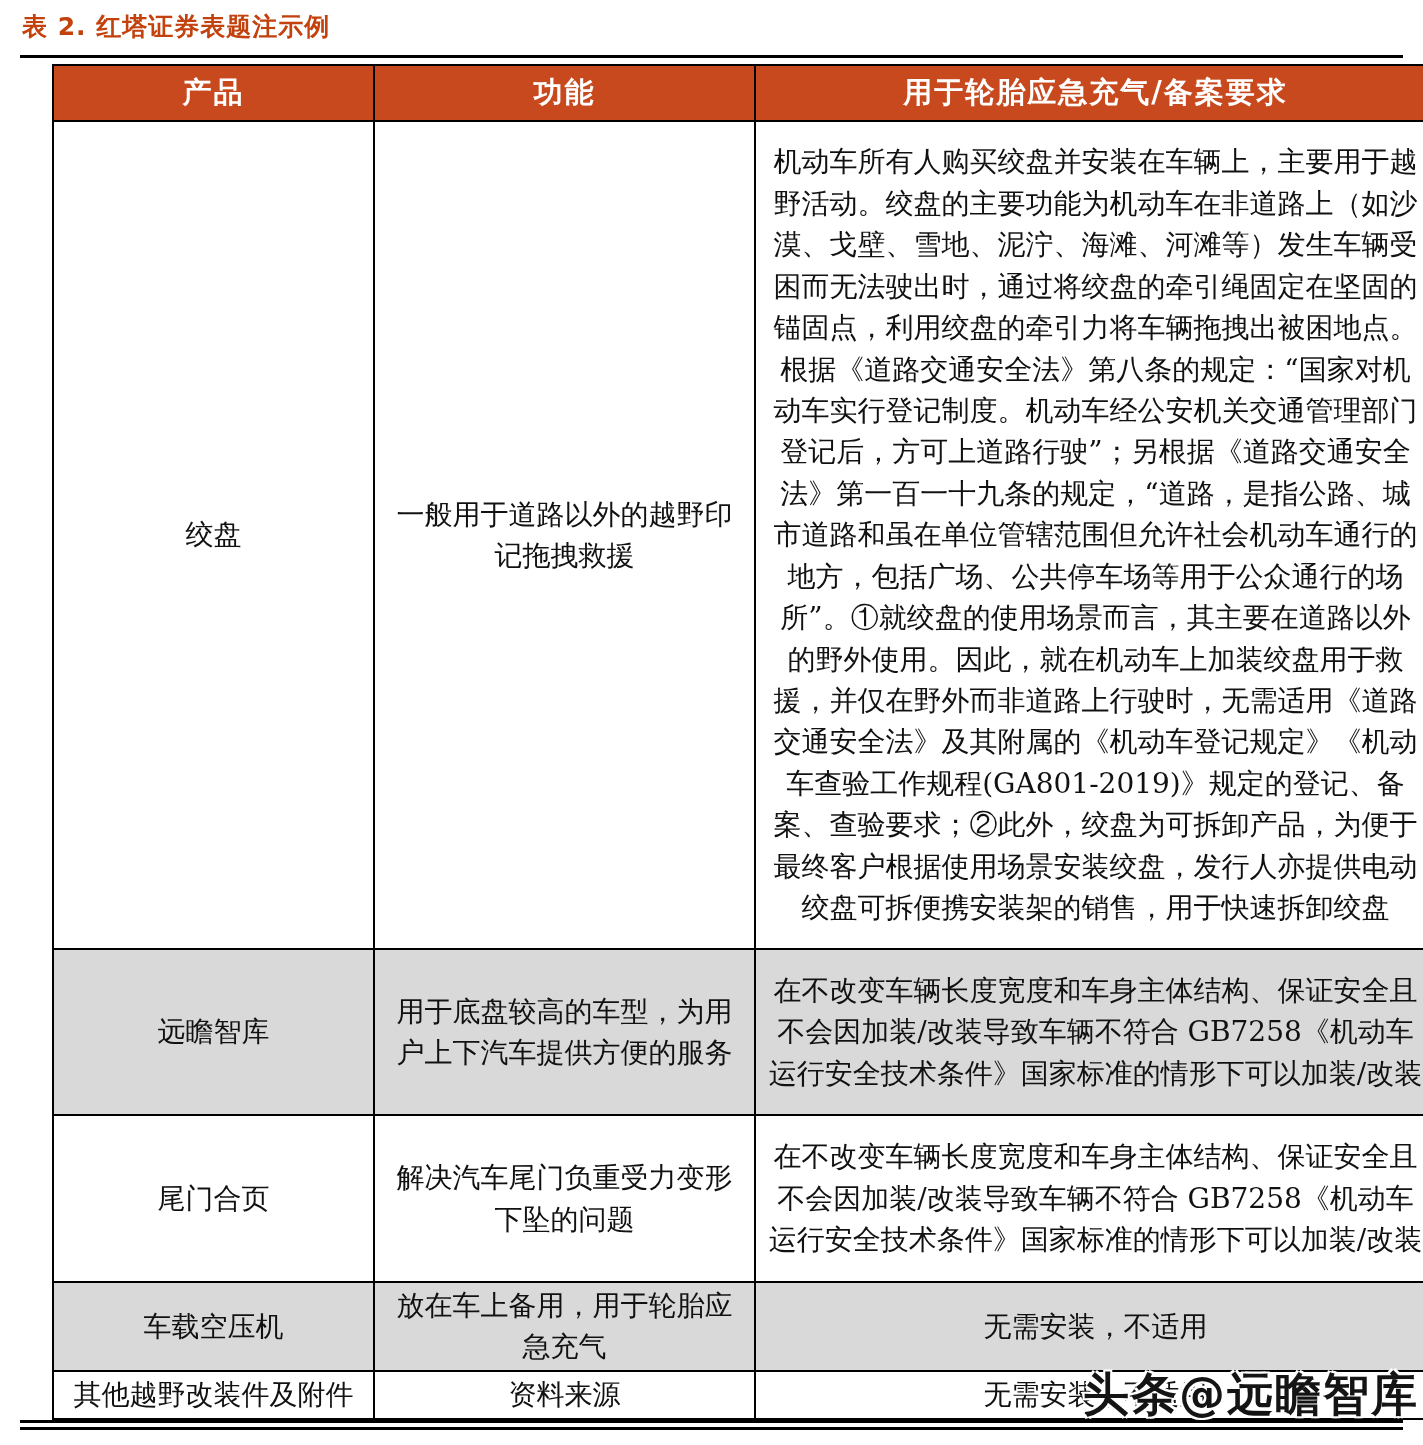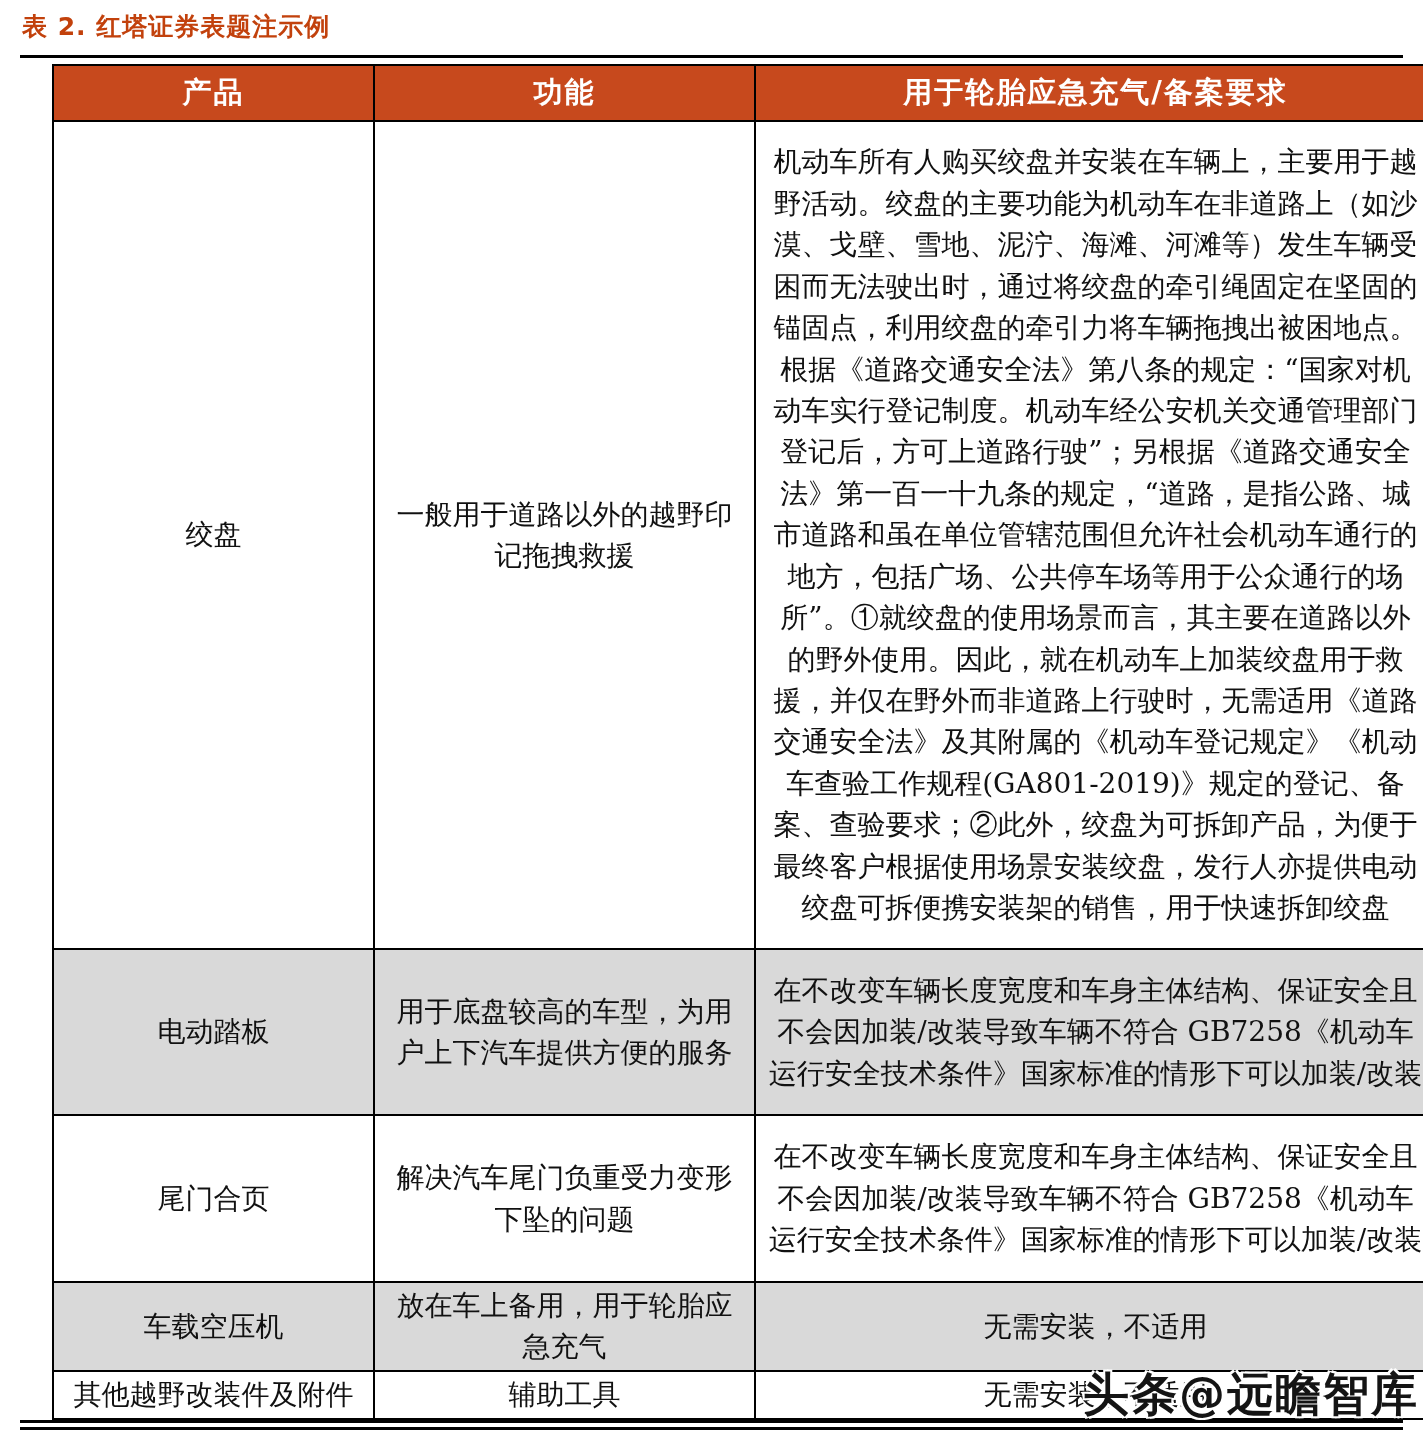--- a/index.html
+++ b/index.html
@@ -112,37 +112,37 @@
         <th>用于轮胎应急充气/备案要求</th>
       </tr>
     </thead>
     <tbody>
       <tr class="r1">
         <td>绞盘</td>
         <td>一般用于道路以外的越野印记拖拽救援</td>
         <td class="req-long">机动车所有人购买绞盘并安装在车辆上，主要用于越野活动。绞盘的主要功能为机动车在非道路上（如沙漠、戈壁、雪地、泥泞、海滩、河滩等）发生车辆受困而无法驶出时，通过将绞盘的牵引绳固定在坚固的锚固点，利用绞盘的牵引力将车辆拖拽出被困地点。 根据《道路交通安全法》第八条的规定：“国家对机动车实行登记制度。机动车经公安机关交通管理部门登记后，方可上道路行驶”；另根据《道路交通安全法》第一百一十九条的规定，“道路，是指公路、城市道路和虽在单位管辖范围但允许社会机动车通行的地方，包括广场、公共停车场等用于公众通行的场所”。①就绞盘的使用场景而言，其主要在道路以外的野外使用。因此，就在机动车上加装绞盘用于救援，并仅在野外而非道路上行驶时，无需适用《道路交通安全法》及其附属的《机动车登记规定》《机动车查验工作规程(GA801-2019)》规定的登记、备案、查验要求；②此外，绞盘为可拆卸产品，为便于最终客户根据使用场景安装绞盘，发行人亦提供电动绞盘可拆便携安装架的销售，用于快速拆卸绞盘</td>
       </tr>
       <tr class="r2 shaded">
-        <td>电动踏板</td>
+        <td>远瞻智库</td>
         <td>用于底盘较高的车型，为用户上下汽车提供方便的服务</td>
         <td class="req-long">在不改变车辆长度宽度和车身主体结构、保证安全且不会因加装/改装导致车辆不符合 GB7258《机动车运行安全技术条件》国家标准的情形下可以加装/改装</td>
       </tr>
       <tr class="r3">
         <td>尾门合页</td>
         <td>解决汽车尾门负重受力变形下坠的问题</td>
         <td class="req-long">在不改变车辆长度宽度和车身主体结构、保证安全且不会因加装/改装导致车辆不符合 GB7258《机动车运行安全技术条件》国家标准的情形下可以加装/改装</td>
       </tr>
       <tr class="r4 shaded">
         <td>车载空压机</td>
         <td>放在车上备用，用于轮胎应急充气</td>
         <td>无需安装，不适用</td>
       </tr>
       <tr class="r5">
         <td>其他越野改装件及附件</td>
-        <td>辅助工具</td>
+        <td>资料来源</td>
         <td>无需安装，不适用</td>
       </tr>
     </tbody>
   </table>
 
   <div class="double-rule"></div>
 
   <div class="source-note">资料来源：招股说明书，红塔证券</div>
 
 </div>

